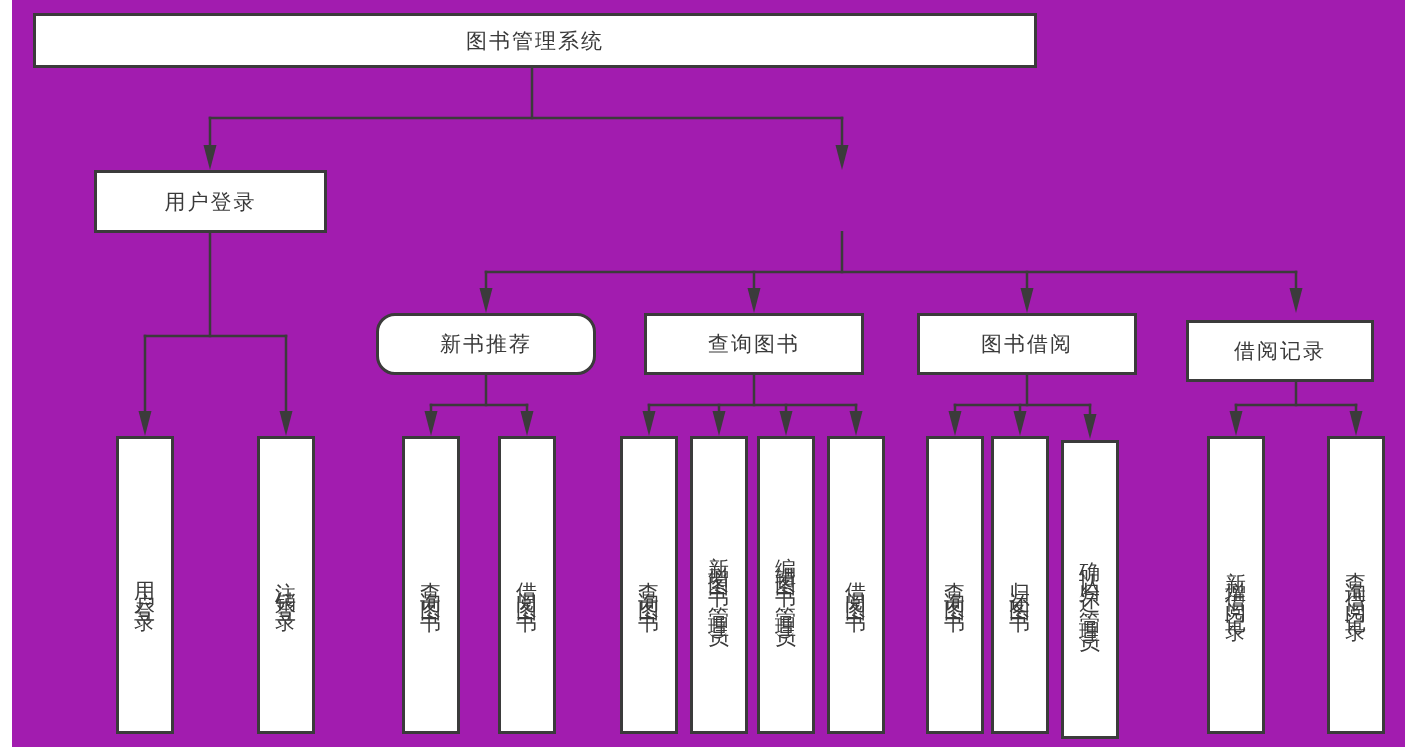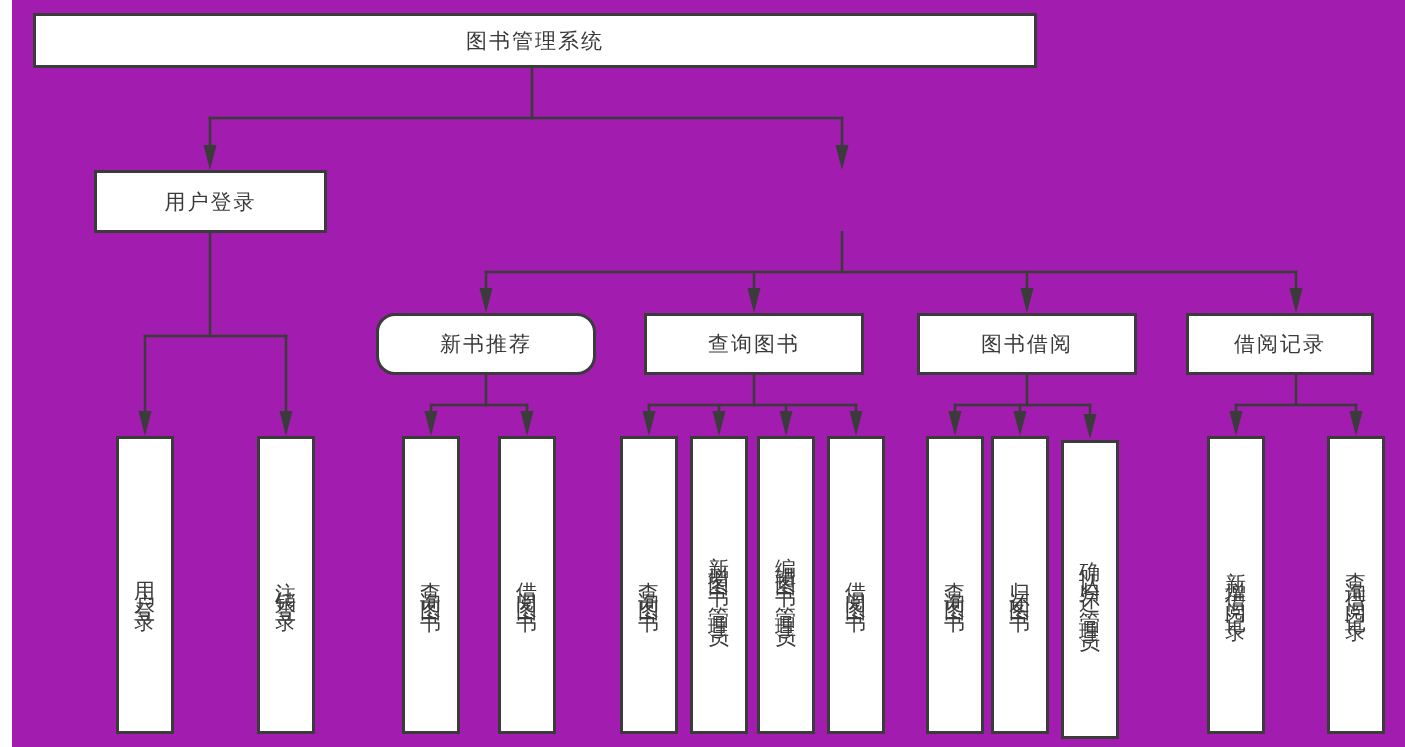--- a/index.html
+++ b/index.html
@@ -46,21 +46,21 @@
     line-height: 1;
     white-space: normal;
   }
   
   #n-root  { left: 21px;   top: 13px;  width: 1004px; height: 55px; }
   #n-user  { left: 82px;   top: 170px; width: 233px;  height: 63px; }
   #n-mgmt  { left: 712px;  top: 170px; width: 235px;  height: 63px; }
   #n-l2a   { left: 364px;  top: 313px; width: 220px;  height: 62px; border-radius: 19px; }
   #n-l2b   { left: 632px;  top: 313px; width: 220px;  height: 62px; }
   #n-l2c   { left: 905px;  top: 313px; width: 220px;  height: 62px; }
-  #n-l2d   { left: 1174px; top: 313px; width: 188px;  height: 62px; }
+  #n-l2d   { left: 1174px; top: 320px; width: 188px;  height: 62px; }
   .leaf    { top: 436px; width: 58px; height: 298px; }
   #n-g1a { left: 104px; }
   #n-g1b { left: 245px; }
   #n-g2a { left: 390px; }
   #n-g2b { left: 486px; }
   #n-g3a { left: 608px; }
   #n-g3b { left: 678px; }
   #n-g3c { left: 745px; }
   #n-g3d { left: 815px; }
   #n-g4a { left: 914px; }

